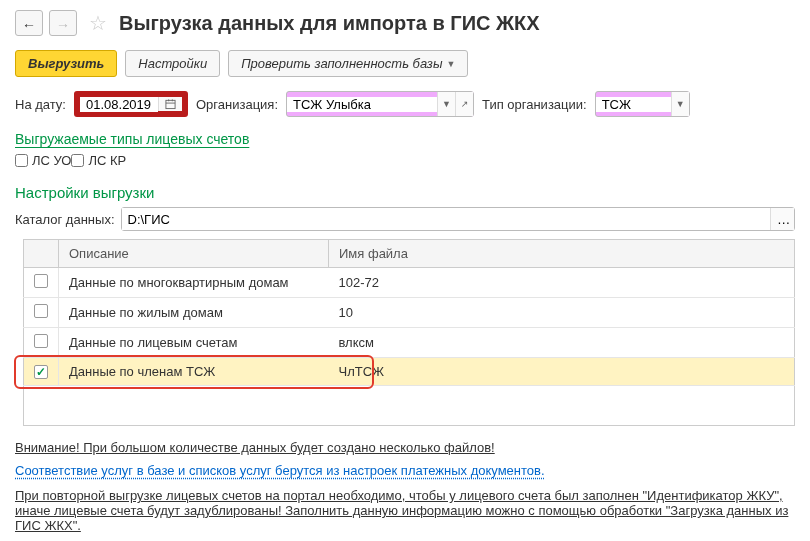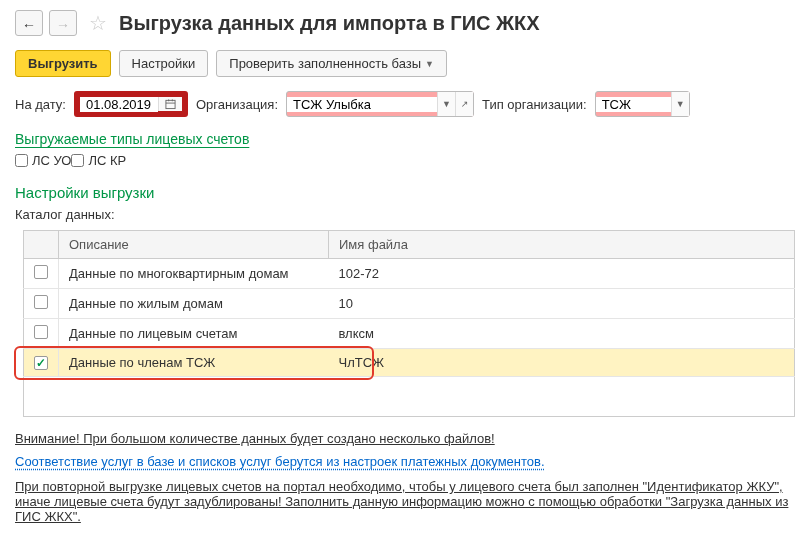--- a/index.html
+++ b/index.html
@@ -43,20 +43,21 @@
   }
   .page-title {
     font-size: 20px;
     font-weight: bold;
     color: #333;
   }
   .toolbar {
     display: flex;
     gap: 8px;
     margin-bottom: 14px;
+    font-style: italic;
   }
   .btn {
     border: 1px solid #bbb;
     border-radius: 3px;
     padding: 5px 12px;
     background: #f7f7f7;
     cursor: pointer;
     font-size: 13px;
     display: flex;
     align-items: center;
@@ -103,21 +104,21 @@
     cursor: pointer;
     display:flex;align-items:center;justify-content:center;
     font-size:12px;
   }
   .combo {
     display: flex;
     align-items: center;
     border: 1px solid #bbb;
     border-radius: 3px;
     height: 26px;
-    background: #fca5a5;
+    background: #f0abfc;
   }
   .combo input {
     border: none;
     padding: 0 6px;
     font-size: 13px;
     outline: none;
   }
   .combo .combo-btn {
     width: 18px;
     height: 100%;
@@ -315,20 +316,24 @@
   <label class="cb-item">
     <input type="checkbox" style="">
     <span>ЛС КР</span>
   </label>
 </div>
 
 
 <div class="section-title">Настройки выгрузки</div>
 <div class="catalog-row">
   <span>Каталог данных:</span>
+  <div class="catalog-input">
+    <input type="text" value="D:\ГИС" style="">
+    <button class="browse-btn">…</button>
+  </div>
 </div>
 
 
 <div class="table-wrap">
 <table class="data-table">
   <thead>
     <tr>
       <th style="width:34px"></th>
       <th style="width:270px">Описание</th>
       <th>Имя файла</th>

